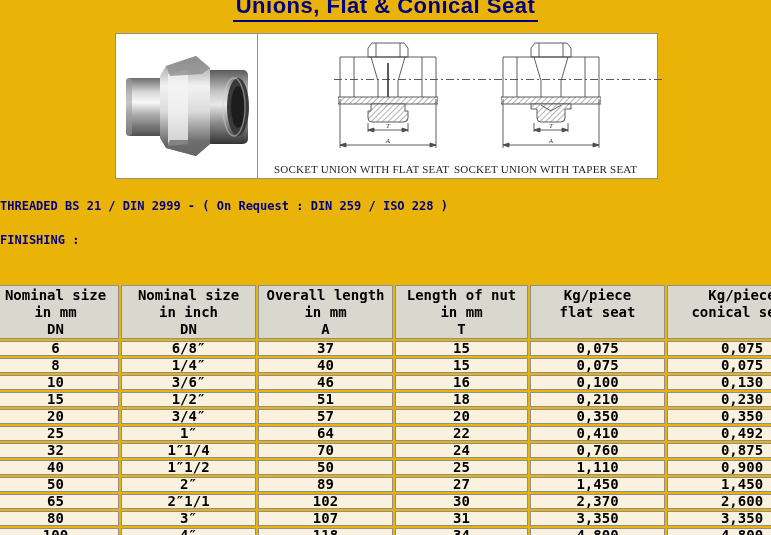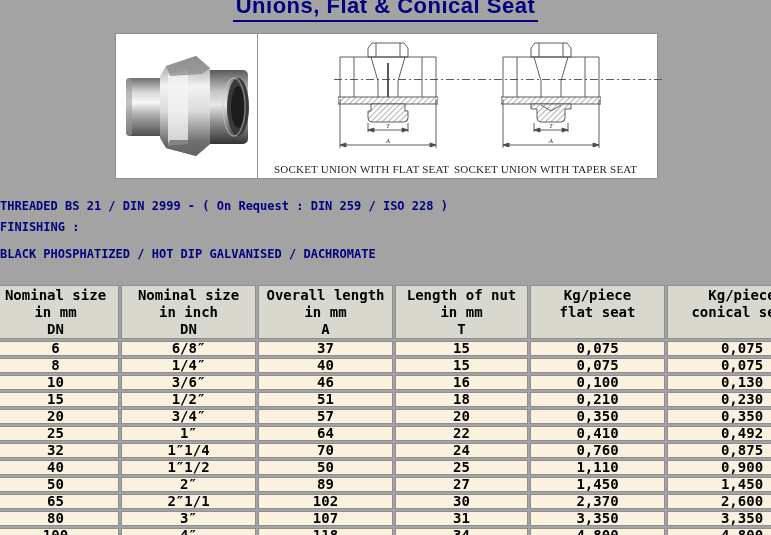--- a/index.html
+++ b/index.html
@@ -1,18 +1,18 @@
 <!DOCTYPE html>
 <html><head>
 <meta charset="utf-8">
 <style>
   html,body { margin:0; padding:0; background:#fff; }
   #page {
     position:relative; width:771px; height:535px; overflow:hidden;
-    background:#a3a3a3; font-family:"DejaVu Sans Mono", monospace;
+    background:#eab308; font-family:"DejaVu Sans Mono", monospace;
   }
   
   #title-wrap { position:absolute; top:-6px; left:0; width:771px; text-align:center; }
   #page-title {
     display:inline-block; font-family:"Liberation Sans", sans-serif;
     font-weight:bold; font-size:22px; line-height:24px; letter-spacing:0.5px;
     color:#000080; border-bottom:2px solid #000080; padding:0 3px 2px 3px;
   }
   
   #figure {
@@ -38,21 +38,21 @@
   }
   #caption-flat  { left:158px; }
   #caption-taper { left:338px; }
   
   .navy-line {
     position:absolute; left:0; width:700px; text-align:left;
     color:#000080; font-weight:bold; font-size:12px;
     font-family:"DejaVu Sans Mono", monospace; white-space:nowrap;
   }
   #spec-line        { top:199px; }
-  #finishing-head   { top:220px; }
+  #finishing-head   { top:233px; }
   #finishing-detail { top:247px; }
   
   #spec-table {
     position:absolute; left:-10px; top:283px;
     border-collapse:separate; border-spacing:2px; table-layout:fixed; width:829px;
   }
   #spec-table th, #spec-table td {
     border:1px solid #8f8f8f; box-sizing:border-box; padding:0;
     text-align:center; color:#000; font-weight:bold;
     font-family:"DejaVu Sans Mono", monospace;
@@ -173,21 +173,20 @@
       <text x="50" y="87" font-size="7" text-anchor="middle">T</text>
       <text x="50" y="102" font-size="7" text-anchor="middle">A</text>
     </svg>
 
     <div id="caption-flat" class="caption">SOCKET UNION WITH FLAT SEAT</div>
     <div id="caption-taper" class="caption">SOCKET UNION WITH TAPER SEAT</div>
   </div>
 
   <div id="spec-line" class="navy-line">THREADED BS 21 / DIN 2999 - ( On Request : DIN 259 / ISO 228 )</div>
   <div id="finishing-head" class="navy-line">FINISHING :</div>
-  <div id="finishing-detail" class="navy-line">BLACK PHOSPHATIZED / HOT DIP GALVANISED / DACHROMATE</div>
 
   <table id="spec-table">
     <colgroup>
       <col style="width:127px">
         <col style="width:135px">
         <col style="width:135px">
       <col style="width:133px">
         <col style="width:135px">
         <col style="width:150px">
     </colgroup>

